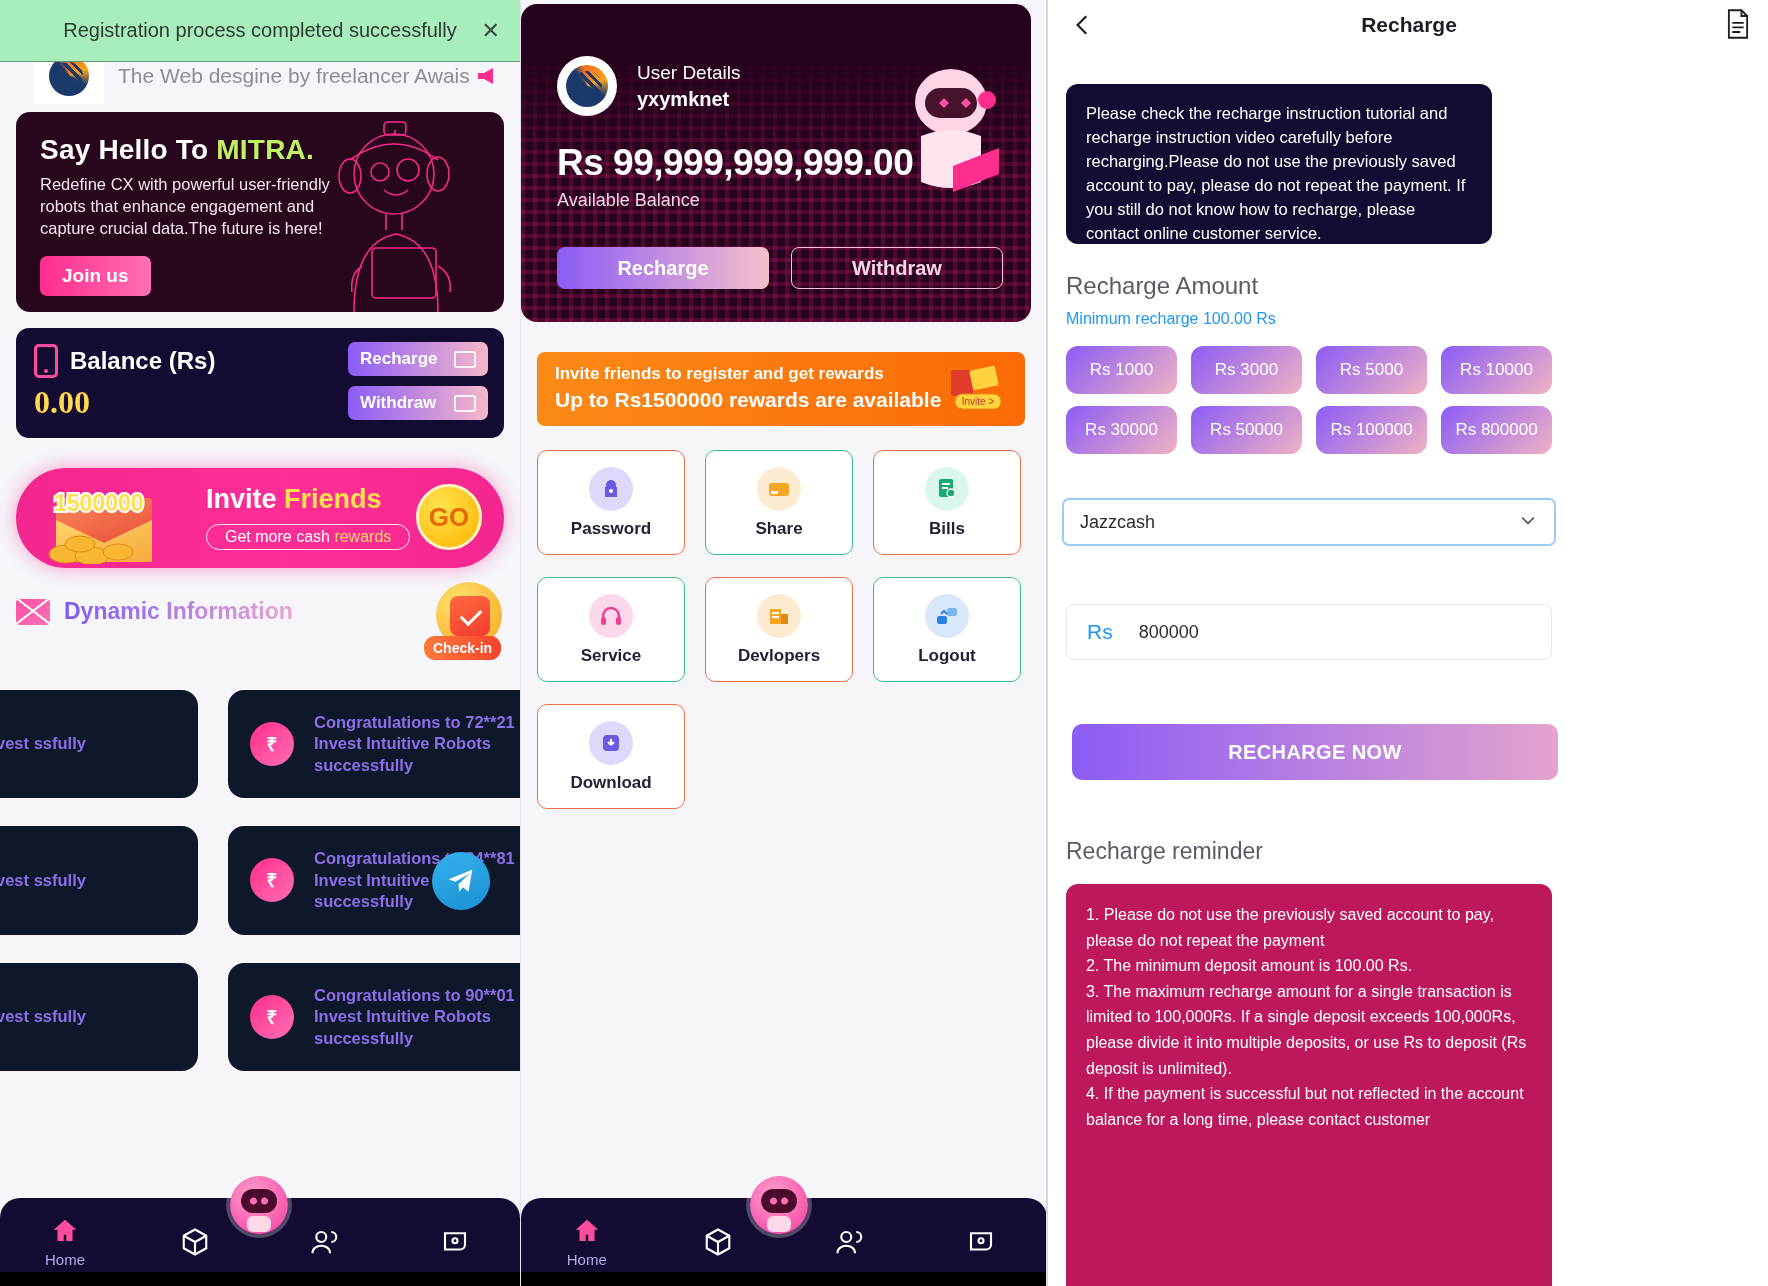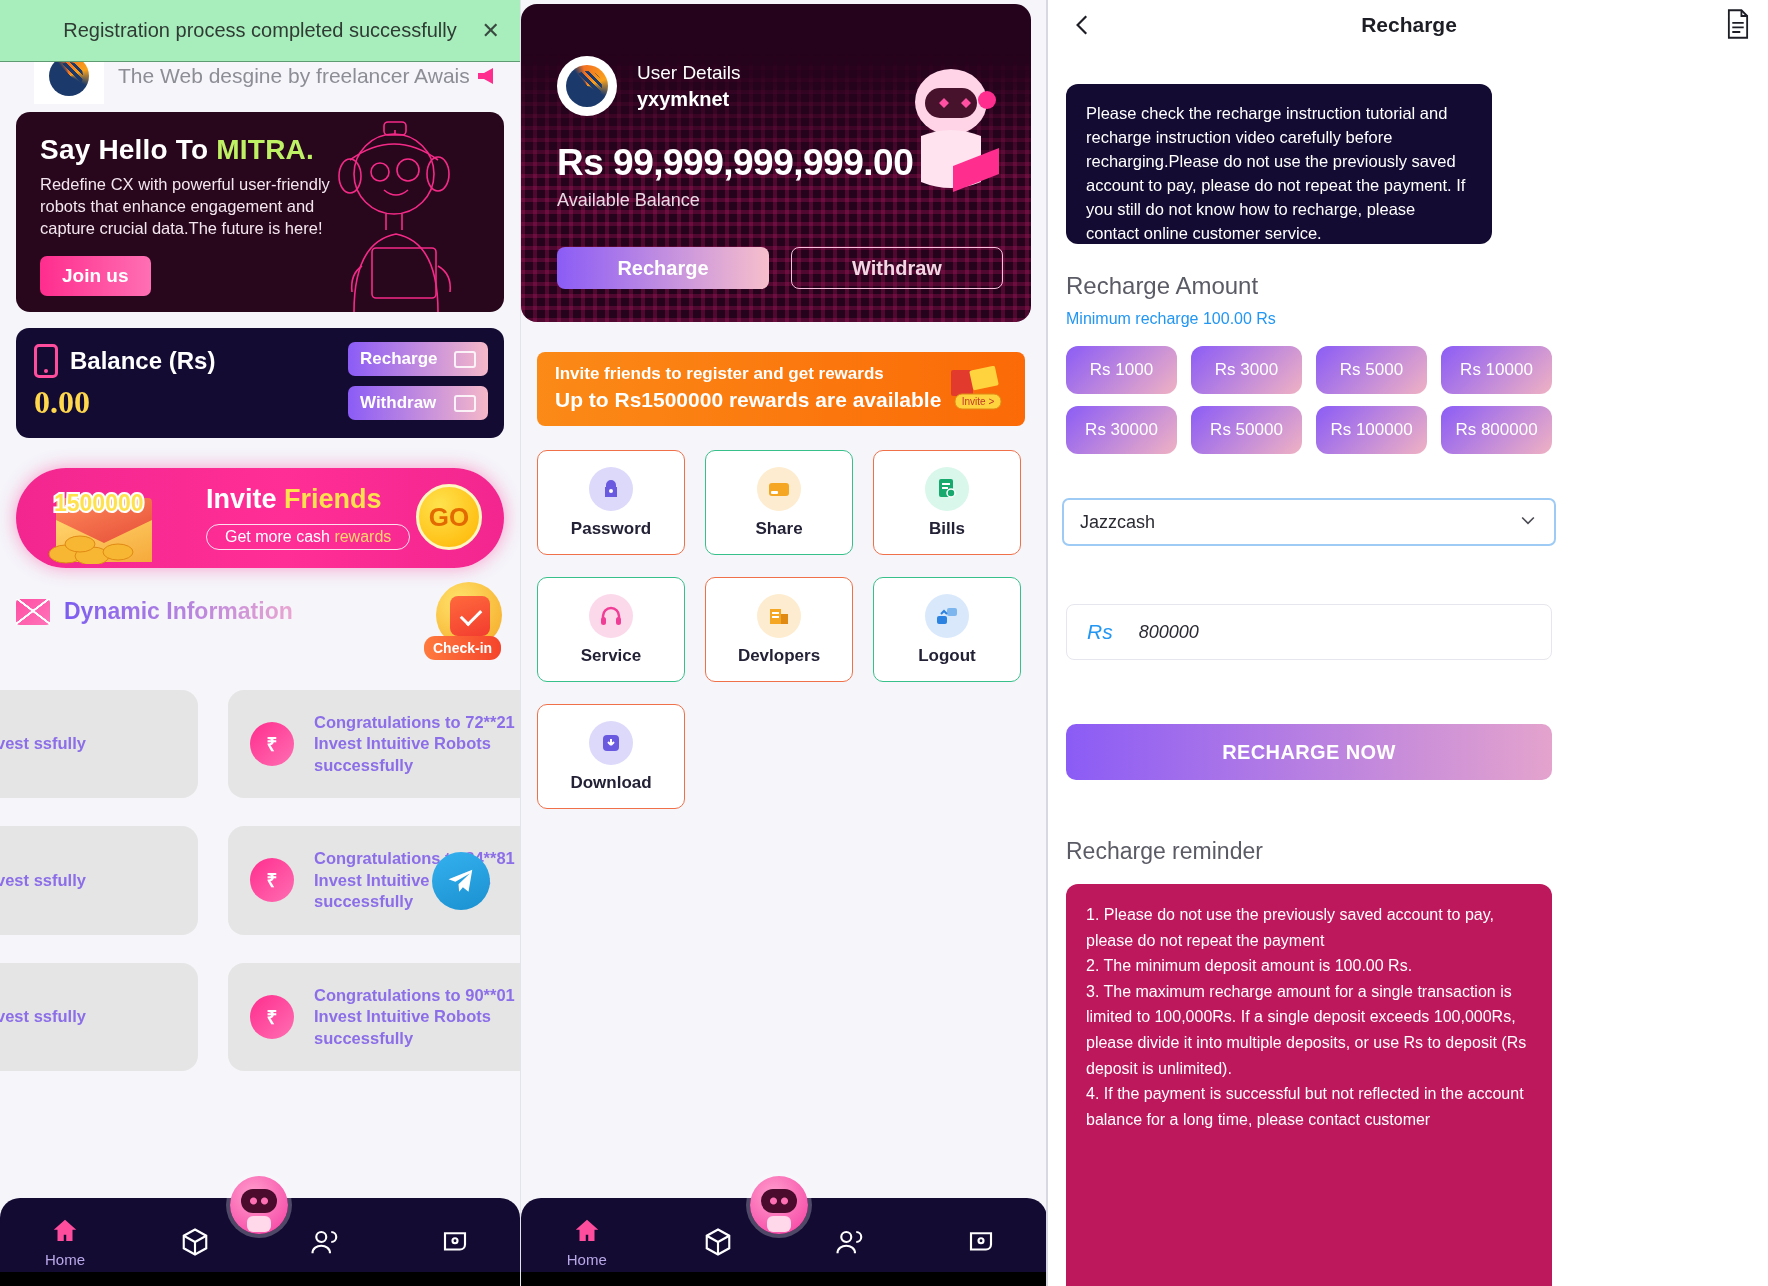--- a/index.html
+++ b/index.html
@@ -115,21 +115,21 @@
      background:radial-gradient(circle at 35% 30%,#ffe36b,#f5a623);}
   .checkin-cal{position:absolute;left:14px;top:14px;width:40px;height:40px;border-radius:8px;
      background:linear-gradient(160deg,#ff6a3d,#f23c2f);}
   .checkin-cal:after{content:"";position:absolute;left:11px;top:13px;width:17px;height:9px;
      border-left:3px solid #fff;border-bottom:3px solid #fff;transform:rotate(-45deg);}
   .checkin-label{position:absolute;left:-12px;bottom:-6px;background:linear-gradient(90deg,#ff7a3d,#f5442c);
      color:#fff;font-size:14px;font-weight:bold;padding:4px 9px;border-radius:11px;white-space:nowrap;}
 
   .dyn-list{position:absolute;left:-70px;top:690px;width:620px;}
   .dyn-row{display:flex;gap:30px;margin-bottom:28px;}
-  .dyn-card{background:#e5e5e5;border-radius:16px;padding:22px 22px;display:flex;align-items:center;gap:20px;}
+  .dyn-card{background:#0f172a;border-radius:16px;padding:22px 22px;display:flex;align-items:center;gap:20px;}
   .dyn-card.w1{width:268px;}
   .dyn-card.w2{width:314px;}
   .wallet-ico{min-width:44px;width:44px;height:44px;border-radius:50%;
      background:linear-gradient(135deg,#ff2d8e,#ff6fb3);position:relative;}
   .wallet-ico:after{content:"₹";position:absolute;inset:0;display:flex;align-items:center;justify-content:center;
      color:#fff;font-size:19px;font-weight:bold;}
   .dyn-text{font-size:16.5px;font-weight:bold;color:#8b6ee8;line-height:1.3;}
 
   .telegram{position:absolute;right:30px;top:852px;width:58px;height:58px;border-radius:50%;
      background:linear-gradient(160deg,#35b1ef,#1a90d0);display:flex;align-items:center;justify-content:center;cursor:pointer;}
@@ -211,25 +211,25 @@
      background:linear-gradient(135deg,#8b5cf6,#f0b2c3);
      color:#fff;font-size:17px;display:flex;align-items:center;justify-content:center;text-align:center;line-height:1.15;}
 
   .rp-select{position:absolute;left:14px;top:498px;width:494px;height:48px;
      border:2px solid #9ecbf5;border-radius:7px;background:#fff;
      display:flex;align-items:center;padding:0 16px;cursor:pointer;}
   .rp-select span{font-size:18px;color:#2b2b33;}
   .rp-select .chev{position:absolute;right:16px;}
 
   .rp-input{position:absolute;left:18px;top:604px;width:486px;height:56px;
-     border:1px solid #e6e6ee;border-radius:8px;background:#fff;display:flex;align-items:center;padding:0 20px;gap:26px;font-style:italic;}
+     border:1px solid #e6e6ee;border-radius:8px;background:#fff;display:flex;align-items:center;padding:0 20px;gap:26px;}
   .rp-input .cur{font-size:21px;color:#2196f3;}
   .rp-input .val{font-size:18px;color:#2b2b33;}
 
-  .rp-cta{position:absolute;left:18px;top:724px;width:486px;height:56px;border:none;border-radius:10px;cursor:pointer;
+  .rp-cta{position:absolute;left:24px;top:724px;width:486px;height:56px;border:none;border-radius:10px;cursor:pointer;
      background:linear-gradient(90deg,#8b5cf6,#e4a3cd);
      color:#fff;font-size:20px;font-weight:bold;letter-spacing:.4px;}
 
   .rp-rem-h{position:absolute;left:18px;top:838px;font-size:23px;color:#5b5b66;}
   .rp-rem{position:absolute;left:18px;top:884px;width:486px;height:402px;
      background:#be185d;border-top-left-radius:12px;border-top-right-radius:12px;padding:18px 20px;overflow:hidden;}
   .rp-rem p{font-size:16px;color:#fff;line-height:1.6;}
 </style>
 </head>
 <body>

